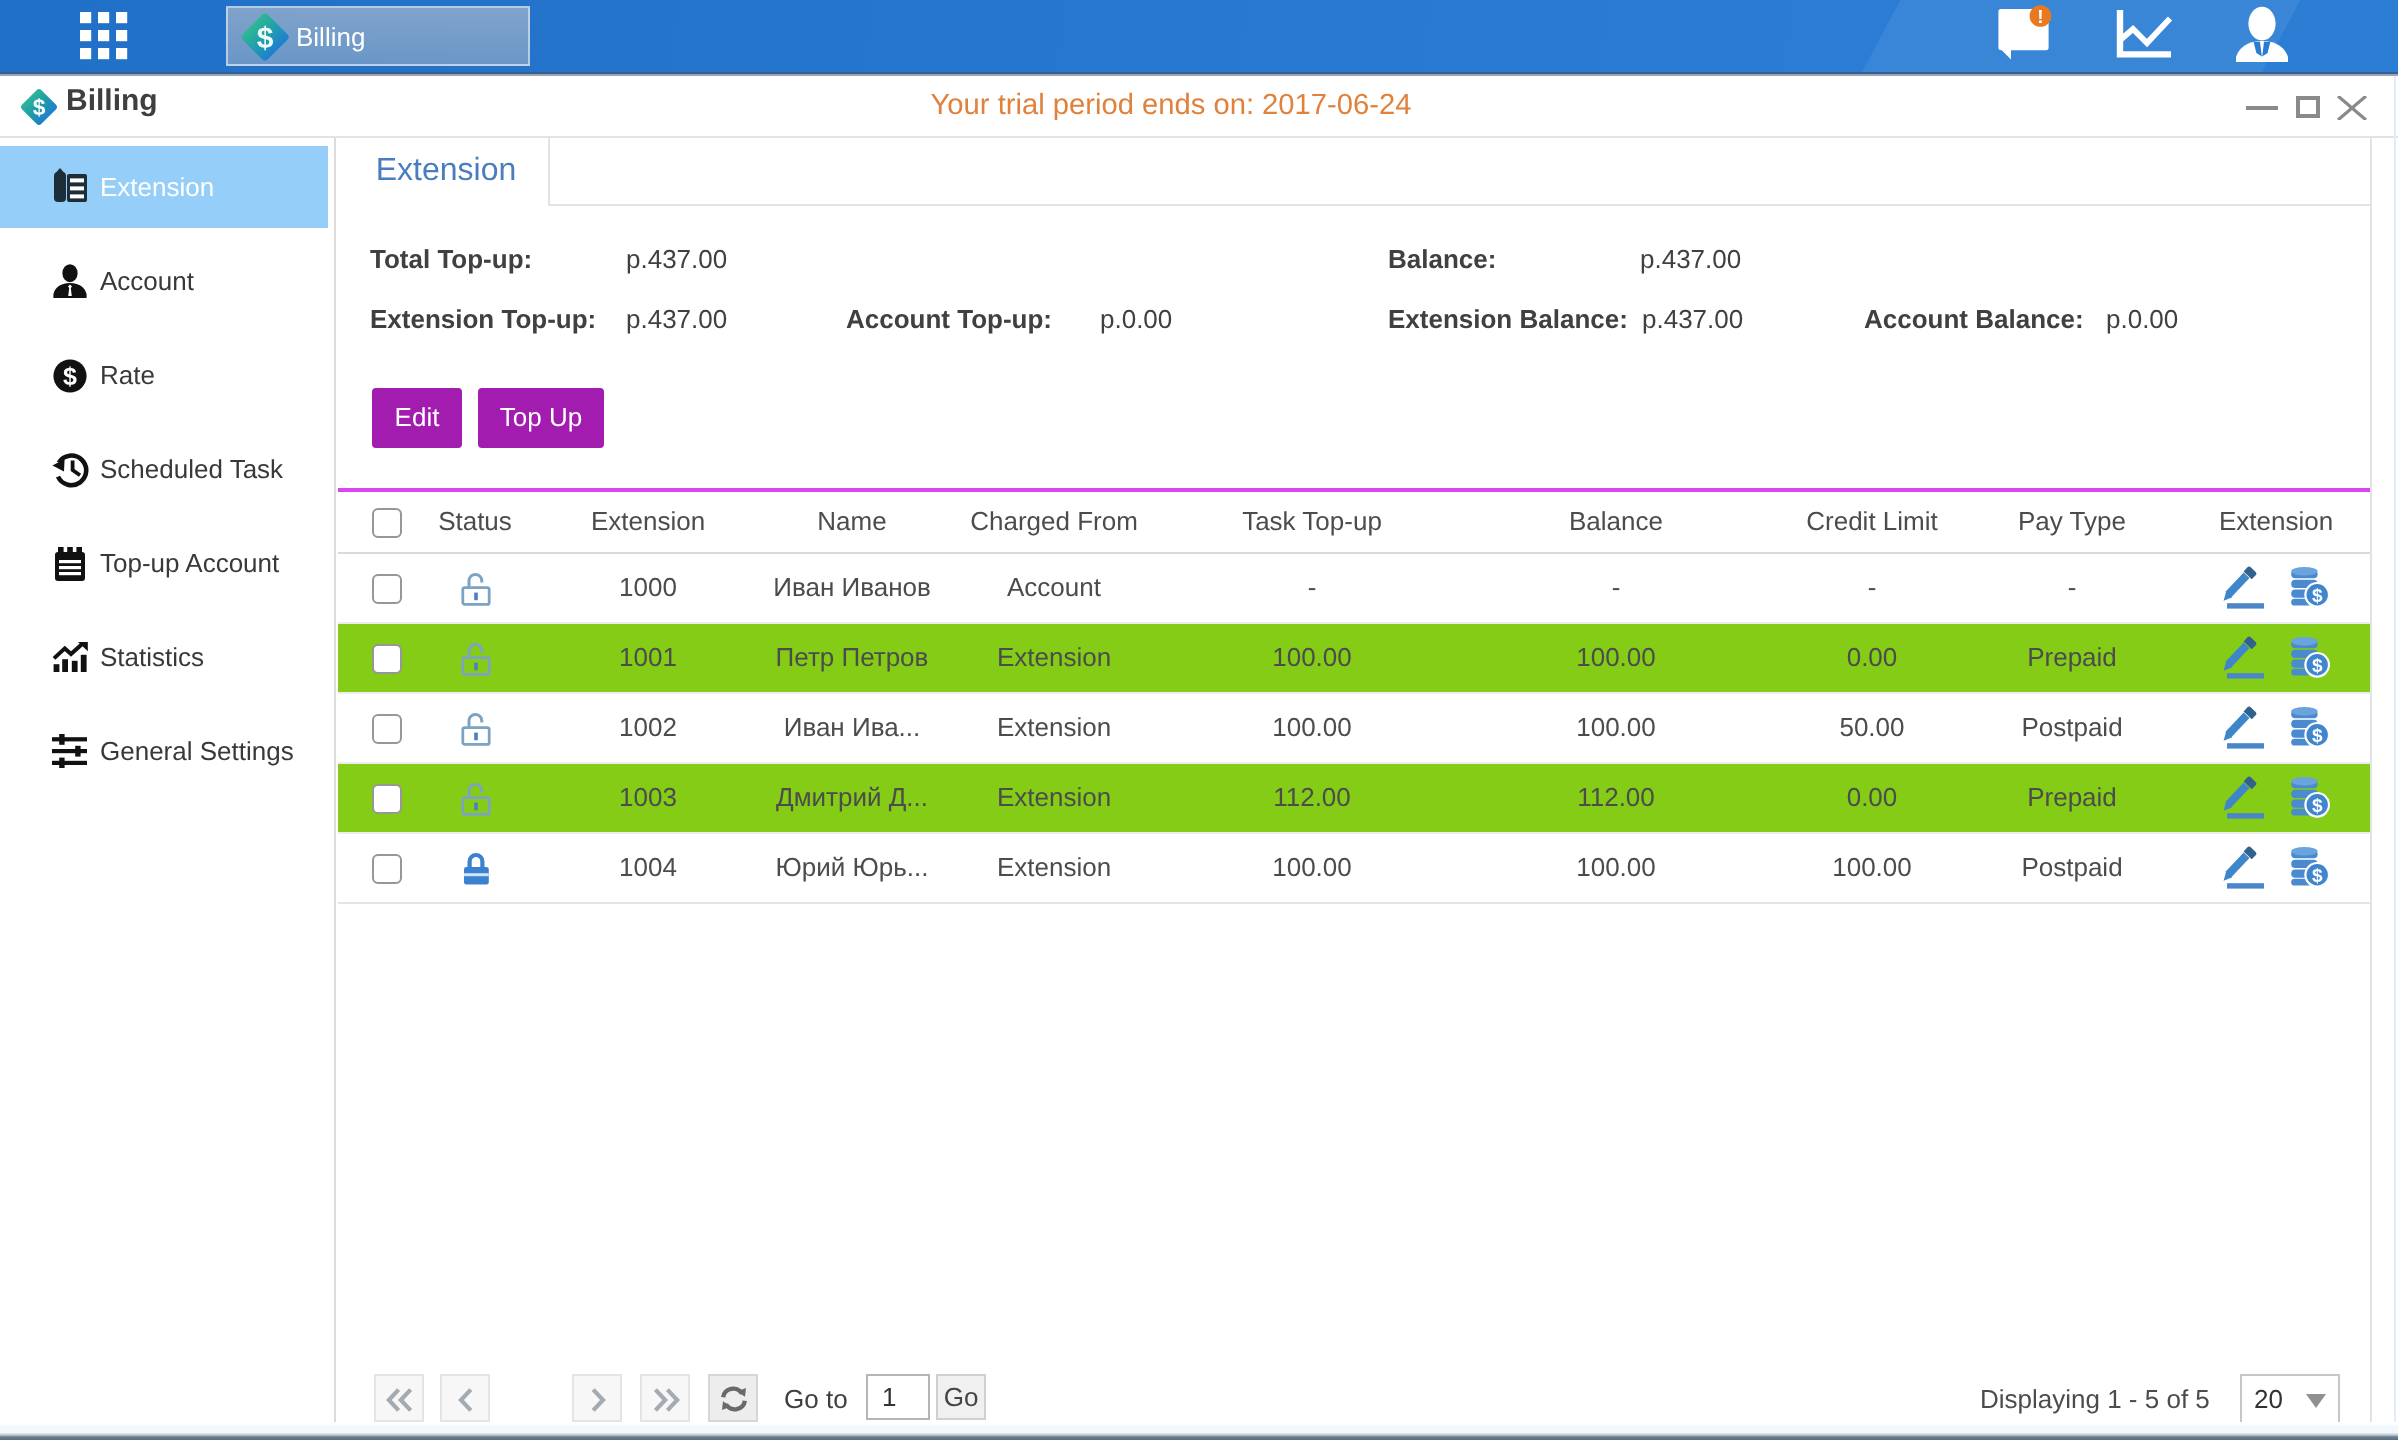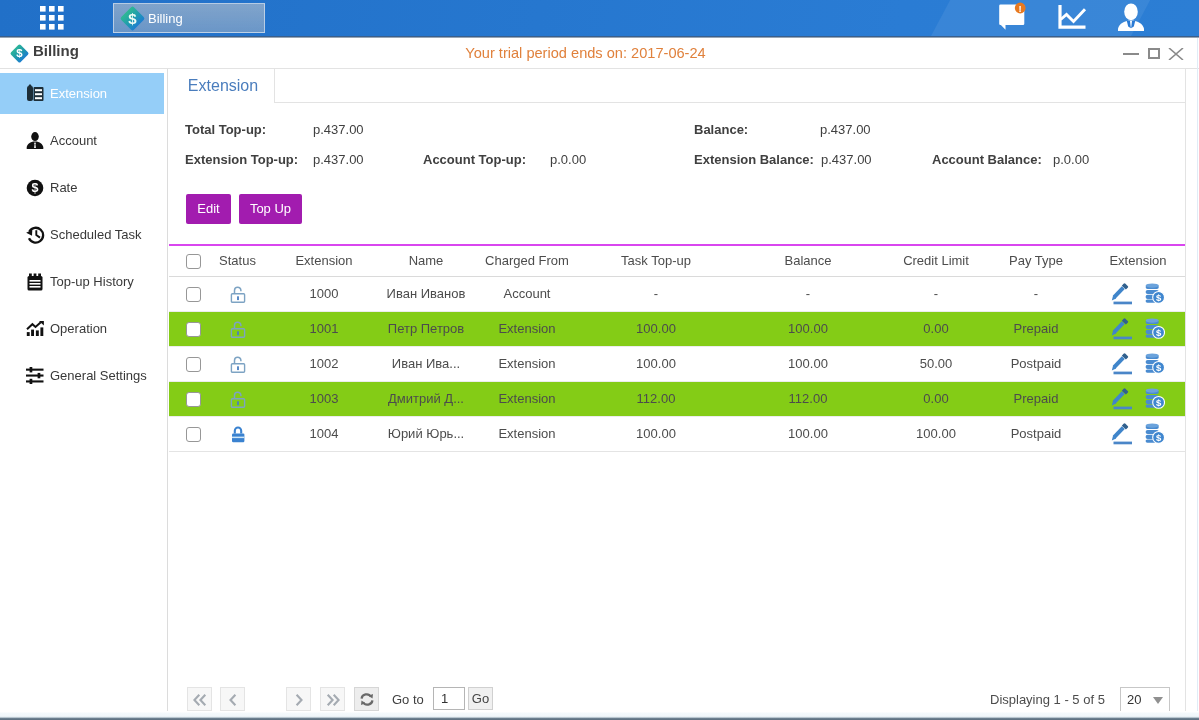--- a/index.html
+++ b/index.html
@@ -214,34 +214,34 @@
       <svg width="18" height="18" viewBox="0 0 18 18">
         <rect x="1.5" y="3" width="15" height="14.5" rx="1.5" fill="#111"></rect>
         <rect x="3" y="0.5" width="2.8" height="4.5" fill="#111"></rect>
         <rect x="7.6" y="0.5" width="2.8" height="4.5" fill="#111"></rect>
         <rect x="12.2" y="0.5" width="2.8" height="4.5" fill="#111"></rect>
         <rect x="3.5" y="7" width="11" height="1.6" fill="#fff"></rect>
         <rect x="3.5" y="10" width="11" height="1.6" fill="#fff"></rect>
         <rect x="3.5" y="13" width="11" height="1.6" fill="#fff"></rect>
       </svg>
     </div>
-    <div class="tx">Top-up History</div>
+    <div class="tx">Top-up Account</div>
   </div>
   <div class="sitem" style="top:239px;">
     <div class="ic">
       <svg width="18" height="16" viewBox="0 0 18 16">
         <rect x="0.8" y="11.1" width="2.9" height="3.9" fill="#111"></rect>
         <rect x="5.1" y="8.6" width="2.9" height="6.4" fill="#111"></rect>
         <rect x="9.9" y="9.4" width="2.9" height="5.6" fill="#111"></rect>
         <rect x="14.4" y="6.4" width="2.9" height="8.6" fill="#111"></rect>
         <path d="M1 8.2 L6.4 3.2 L9.5 6 L14.8 1.2" stroke="#111" stroke-width="2" fill="none"></path>
         <path d="M13 0 L17.9 0 L17.9 4.6 Z" fill="#111"></path>
       </svg>
     </div>
-    <div class="tx">Operation</div>
+    <div class="tx">Statistics</div>
   </div>
   <div class="sitem" style="top:286px;">
     <div class="ic">
       <svg width="18" height="17" viewBox="0 0 18 17">
         <rect x="0" y="1.6" width="17.5" height="2.1" fill="#111"></rect>
         <rect x="0" y="7.5" width="17.5" height="2.1" fill="#111"></rect>
         <rect x="0" y="13.4" width="17.5" height="2.1" fill="#111"></rect>
         <rect x="3.6" y="0" width="2.7" height="5.4" fill="#111"></rect>
         <rect x="11.6" y="5.9" width="2.7" height="5.4" fill="#111"></rect>
         <rect x="3.6" y="11.8" width="2.7" height="5.4" fill="#111"></rect>

